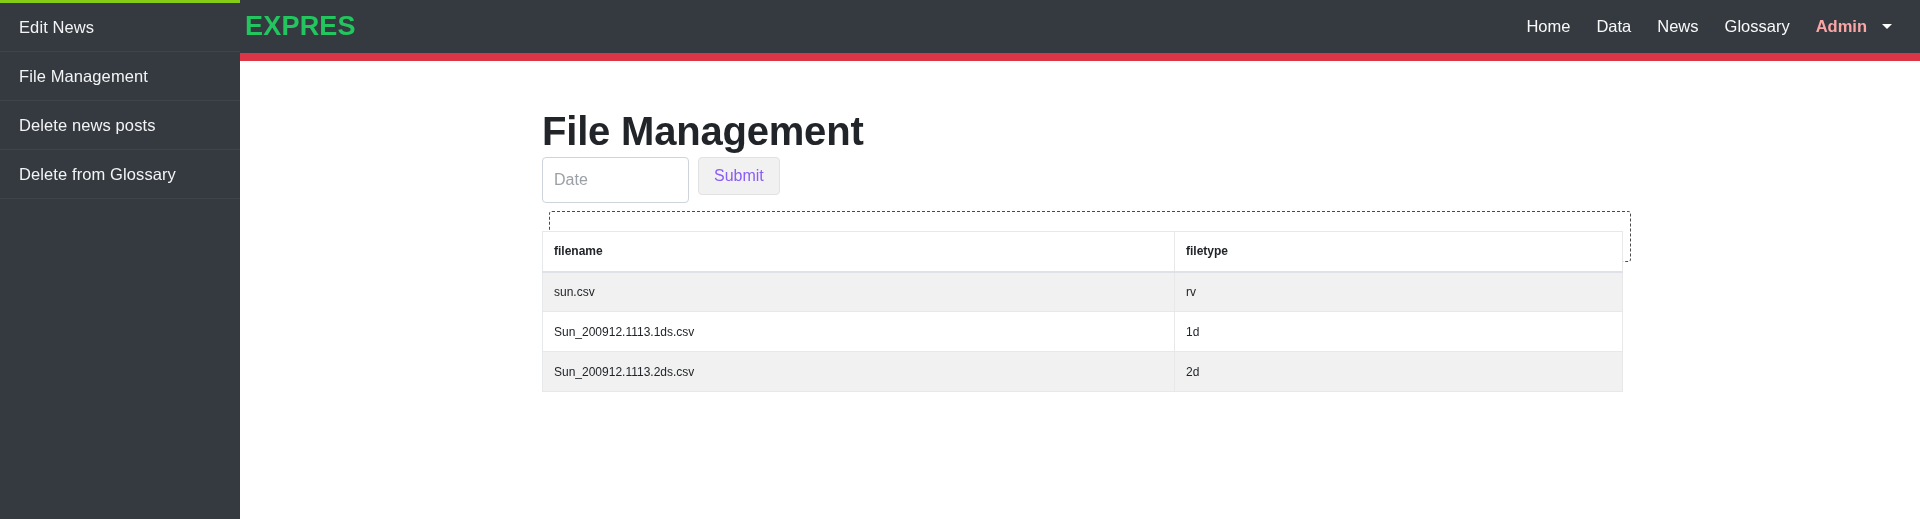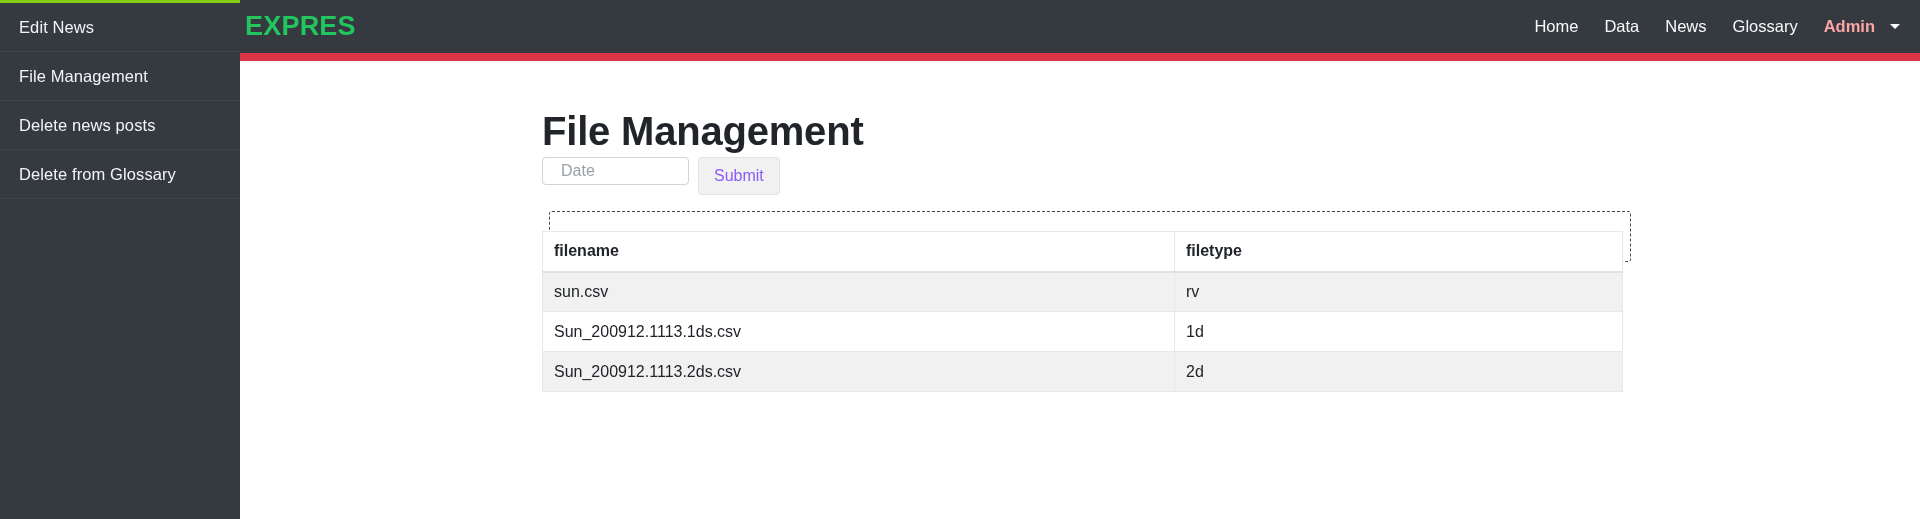--- a/index.html
+++ b/index.html
@@ -62,21 +62,21 @@
     color: #22c55e;
     font-size: 27px;
     font-weight: 700;
     letter-spacing: 0.2px;
     cursor: pointer;
   }
   #nav-links {
     margin-left: auto;
     display: flex;
     align-items: flex-start;
-    padding-right: 8px;
+    padding-right: 16px;
   }
   .nav-link {
     color: #ffffff;
     font-size: 16.5px;
     padding: 0 13px;
     cursor: pointer;
     opacity: 0.97;
     white-space: nowrap;
   }
   .nav-dropdown {
@@ -135,24 +135,24 @@
   #date-form {
     position: absolute;
     left: 302px;
     top: 96px;
     display: flex;
     align-items: flex-start;
     gap: 9px;
   }
   #date-input {
     width: 147px;
-    height: 28px;
+    height: 46px;
     border: 1px solid #ced4da;
     border-radius: 4px;
-    padding: 0 18px;
+    padding: 0 11px;
     font-size: 16px;
     font-family: "Liberation Sans", sans-serif;
     color: #be185d;
     outline: none;
     background: #fff;
   }
   #date-input::placeholder { color: #9aa0a6; }
   #submit-button {
     height: 38px;
     padding: 0 15px;
@@ -185,21 +185,21 @@
   }
 
   
   #file-table {
     position: absolute;
     left: 302px;
     top: 170px;
     width: 1080px;
     border-collapse: collapse;
     table-layout: fixed;
-    font-size: 16px;
+    font-size: 12px;
   }
   #file-table th, #file-table td {
     border: 1px solid #e6e8ea;
     padding: 0 0 0 11px;
     height: 40px;
     text-align: left;
     vertical-align: middle;
     color: #212529;
     overflow: hidden;
     white-space: nowrap;

